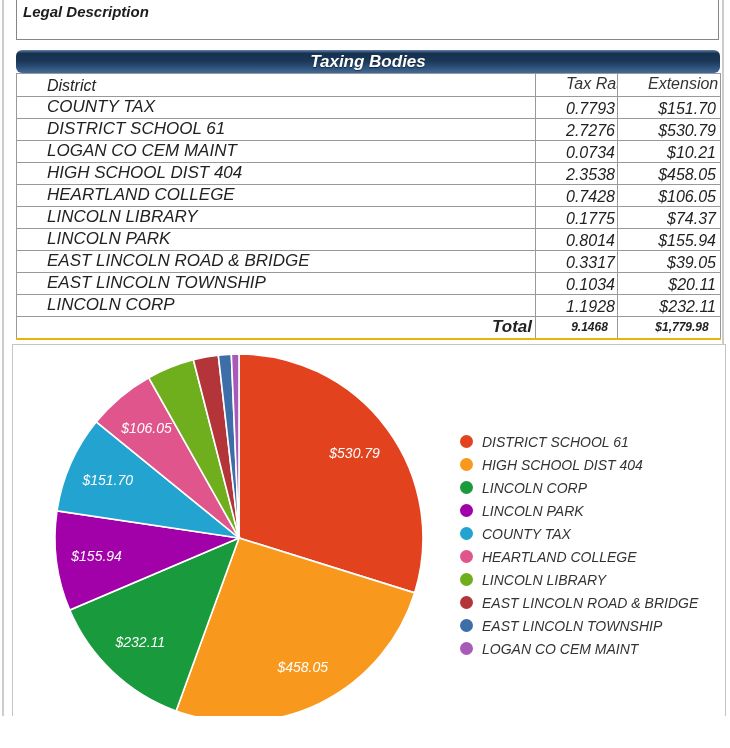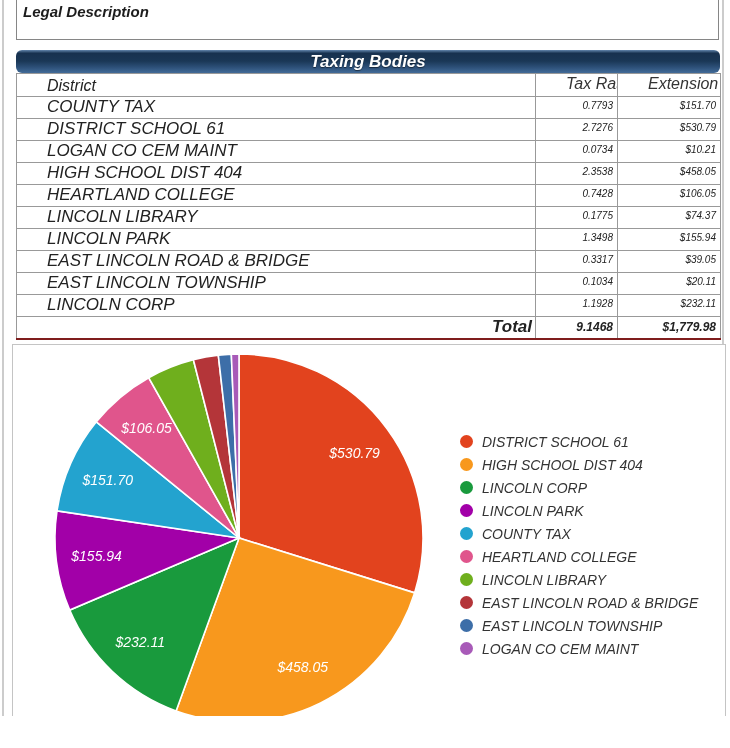--- a/index.html
+++ b/index.html
@@ -43,27 +43,27 @@
   table.tb col.c-rate     { width:82px;  }
   table.tb col.c-ext      { width:103px; }
   table.tb td, table.tb th { border:1px solid #999; overflow:hidden; white-space:nowrap;padding-left:30px; }
   tr.head-row { height:23px; }
   th.h-district { font-size:16px; font-weight:normal; text-align:left;
                   vertical-align:bottom; padding:0 0 1px 4px; color:#222; }
   th.h-small { font-size:16px; font-weight:normal; text-align:left;
                vertical-align:top; padding:1px 0 0 3px; color:#333; }
   tr.data-row { height:22px; }
   td.district { font-size:17px; color:#222; padding:0 0 1px 4px; vertical-align:middle; }
-  td.num { font-size:10px; color:#222; text-align:right;
+  td.num { font-size:16px; color:#222; text-align:right;
            vertical-align:top; padding:3px 4px 0 0; }
   tr.total-row { height:22px; }
-  tr.total-row td { border-bottom:2px solid #7f1d1d; }
+  tr.total-row td { border-bottom:2px solid #eab308; }
   td.total-label { font-size:17px; font-weight:bold; text-align:right;
                    padding:0 3px 1px 0; vertical-align:middle; }
-  tr.total-row td.num { font-weight:bold; font-size:12px; }
+  tr.total-row td.num { font-weight:bold; font-size:12px;text-align:center; }
   
   .chart-panel {
     position:absolute; left:8px; top:344px; width:714px; height:404px;
     border:1px solid #c4c4c4; background:#fff;
   }
   .pie-svg { position:absolute; left:0; top:0; }
   .slice-label { font-family:"Liberation Sans","DejaVu Sans",sans-serif;
                  font-size:14px; fill:#ffffff; }
   
   .legend { position:absolute; left:447px; top:85px; }
@@ -120,21 +120,21 @@
             <td class="num">0.7428</td>
             <td class="num">$106.05</td>
           </tr>
           <tr class="data-row">
             <td class="district">LINCOLN LIBRARY</td>
             <td class="num">0.1775</td>
             <td class="num">$74.37</td>
           </tr>
           <tr class="data-row">
             <td class="district">LINCOLN PARK</td>
-            <td class="num">1.3498</td>
+            <td class="num">0.8014</td>
             <td class="num">$155.94</td>
           </tr>
           <tr class="data-row">
             <td class="district">EAST LINCOLN ROAD &amp; BRIDGE</td>
             <td class="num">0.3317</td>
             <td class="num">$39.05</td>
           </tr>
           <tr class="data-row">
             <td class="district">EAST LINCOLN TOWNSHIP</td>
             <td class="num">0.1034</td>

